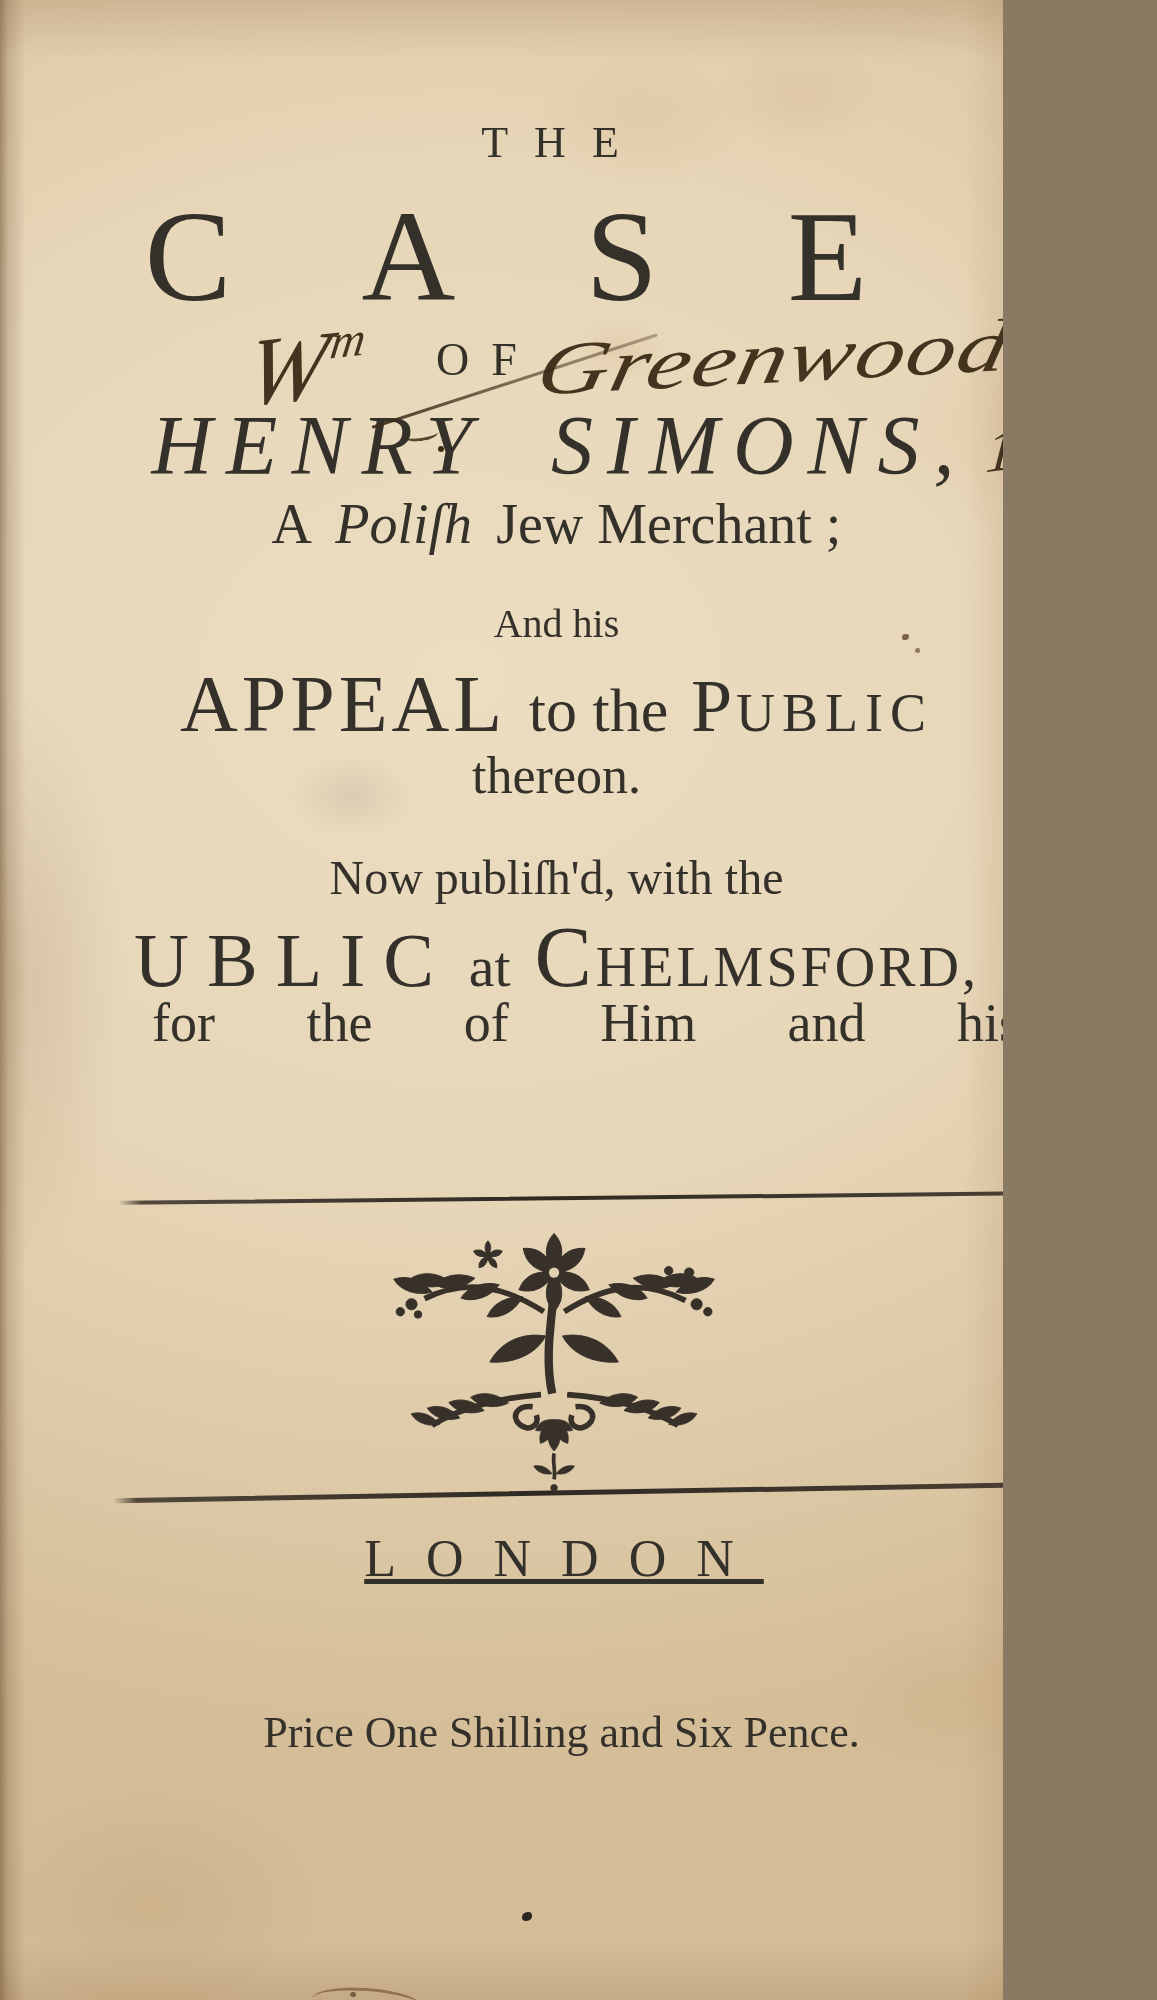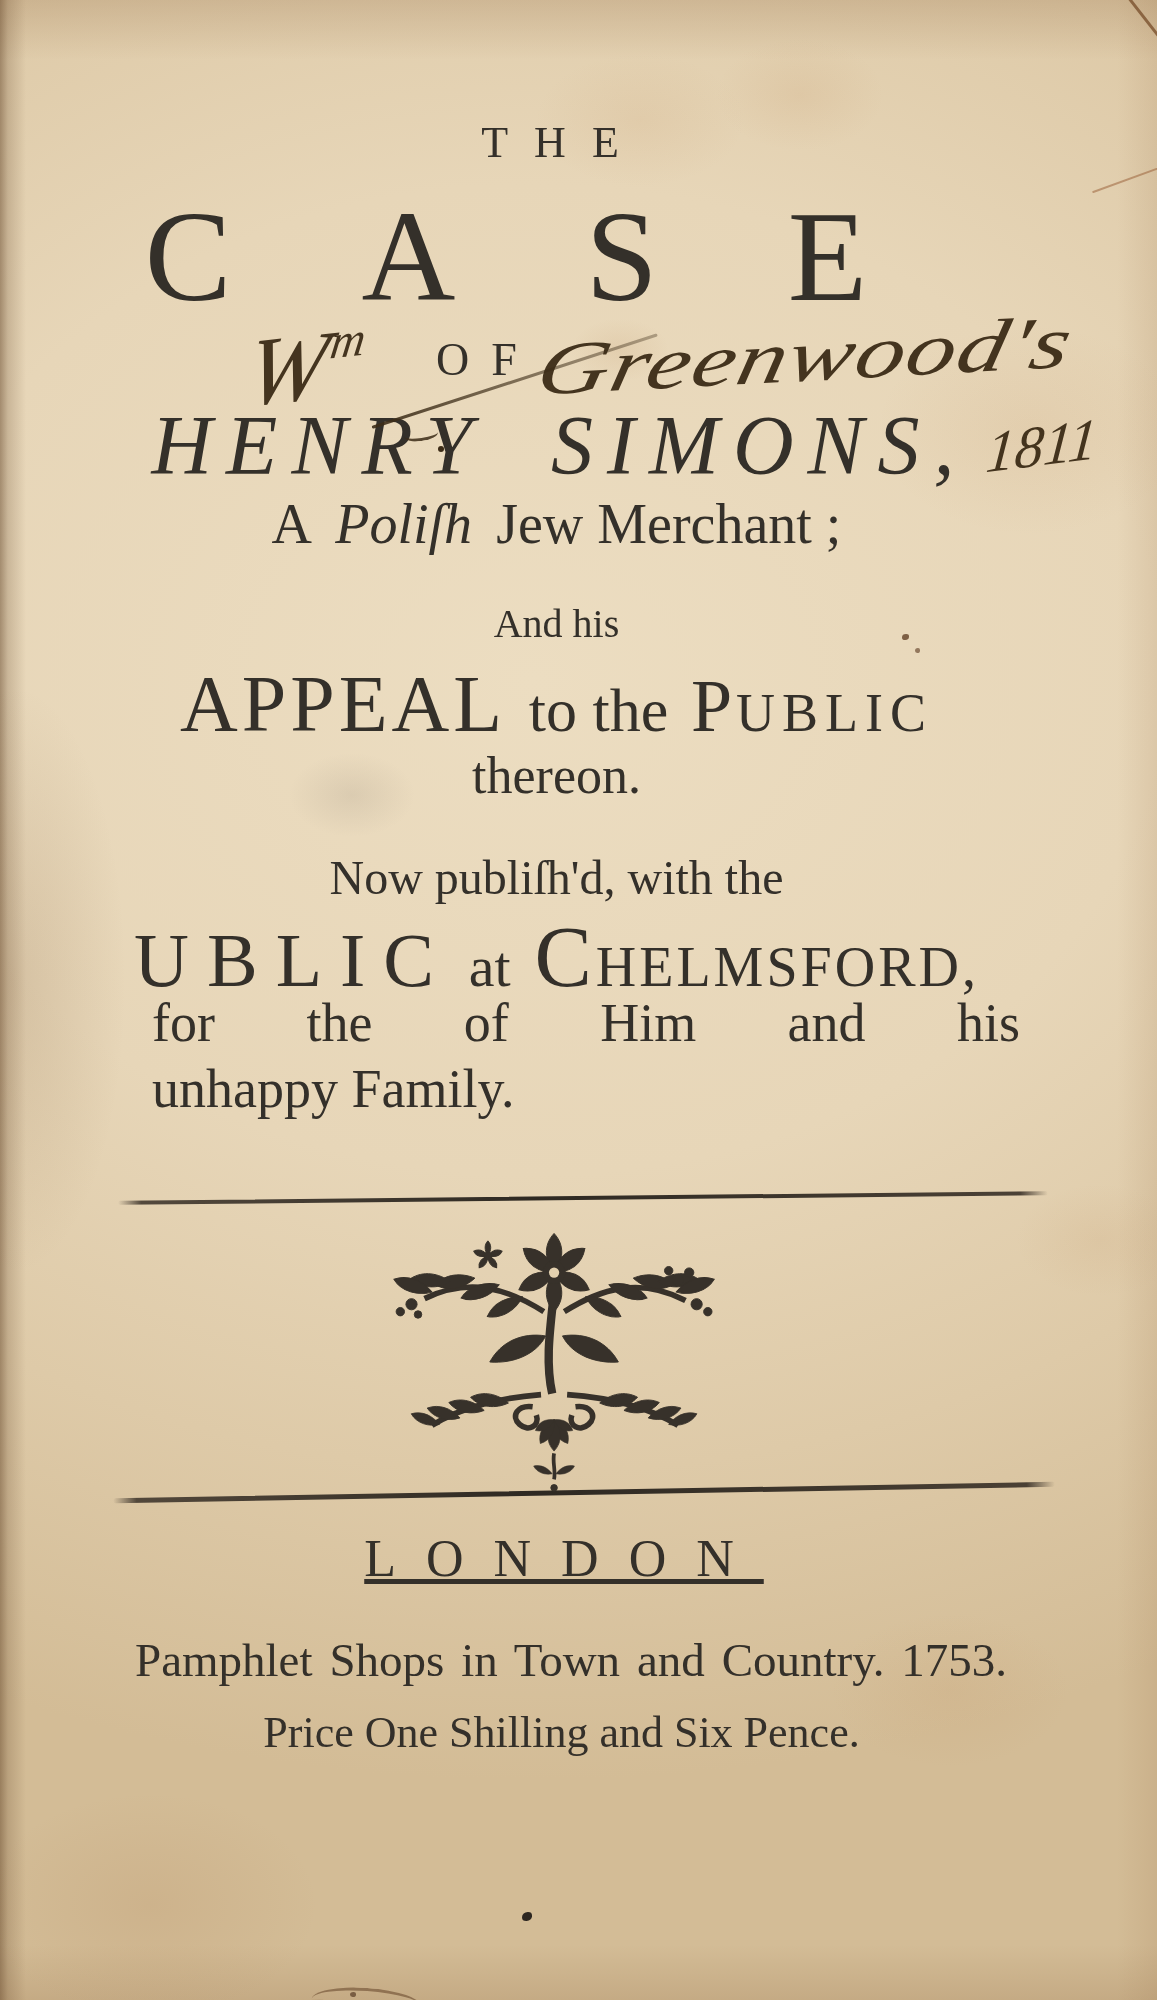--- a/index.html
+++ b/index.html
@@ -1,17 +1,17 @@
 <!DOCTYPE html>
 <html><head>
 <meta charset="utf-8">
 <style>
   html,body{margin:0;padding:0;background:#8a7a63;}
   #stage{
-    position:relative;width:1157px;height:2000px;overflow:hidden;
+    position:relative;width:1003px;height:2000px;overflow:hidden;
     font-family:"Liberation Serif","DejaVu Serif",serif;
     background:
       radial-gradient(1400px 1100px at 46% 34%, #ecddc1 0%, #e7d6b8 45%, #decaa8 72%, #d3bc96 100%);
   }
   
   #stage::before{
     content:"";position:absolute;inset:0;pointer-events:none;
     background:
       linear-gradient(to right, rgba(96,66,38,.50) 0px, rgba(96,66,38,.22) 8px, rgba(96,66,38,0) 26px),
       linear-gradient(to bottom, rgba(140,100,60,.22) 0px, rgba(140,100,60,0) 60px),
@@ -114,23 +114,20 @@
 
   <div class="abs ink" style="left:152px;top:995px;width:868px;display:flex;justify-content:space-between;align-items:baseline;font-size:54px;">
     <span>for</span>
     <span>the</span>
     <span>of</span>
     <span>Him</span>
     <span>and</span>
     <span>his</span>
   </div>
 
-  <div class="abs ink" style="left:152px;top:1061px;font-size:54px;">
-    <span>unhappy Family.</span>
-  </div>
 
   <div class="hw hw-wm">
     <span>W</span><sup>m</sup>
   </div>
   <div class="hw-flourish"></div>
   <div class="hw-underline"></div>
   <div class="hw-dot"></div>
   <div class="hw hw-surname">
     <span>Greenwood's</span>
   </div>
@@ -224,21 +221,20 @@
       <use href="#lf" transform="translate(221,270) scale(-1,1) rotate(28) scale(.5)"></use>
       <circle cx="219" cy="285" r="3.5"></circle>
     </g>
   </svg>
 
   <div class="cline ink" style="top:1532px;font-size:52px;letter-spacing:30px;">
     <span class="seg" style="margin-left:15px;text-decoration:underline;">LONDON</span>
   </div>
 
 
-  <div class="just ink" style="left:135px;top:1636px;width:872px;font-size:47px;">Pamphlet Shops in Town and Country. 1753.</div>
 
   <div class="cline ink" style="top:1710px;font-size:44px;transform:translateX(5px);">
     <span>Price One Shilling and Six Pence.</span>
   </div>
 
   <div class="speck" style="left:522px;top:1912px;width:10px;height:9px;"></div>
   <div class="speck" style="left:902px;top:634px;width:7px;height:6px;background:rgba(90,55,30,.75);"></div>
   <div class="speck" style="left:915px;top:648px;width:5px;height:5px;background:rgba(90,55,30,.6);"></div>
   <div class="speck" style="left:350px;top:1992px;width:6px;height:5px;background:rgba(80,50,30,.65);"></div>
   <div class="scratch" style="left:1126px;top:-8px;width:56px;height:3px;background:rgba(105,60,25,.65);transform:rotate(52deg);transform-origin:left top;"></div>

